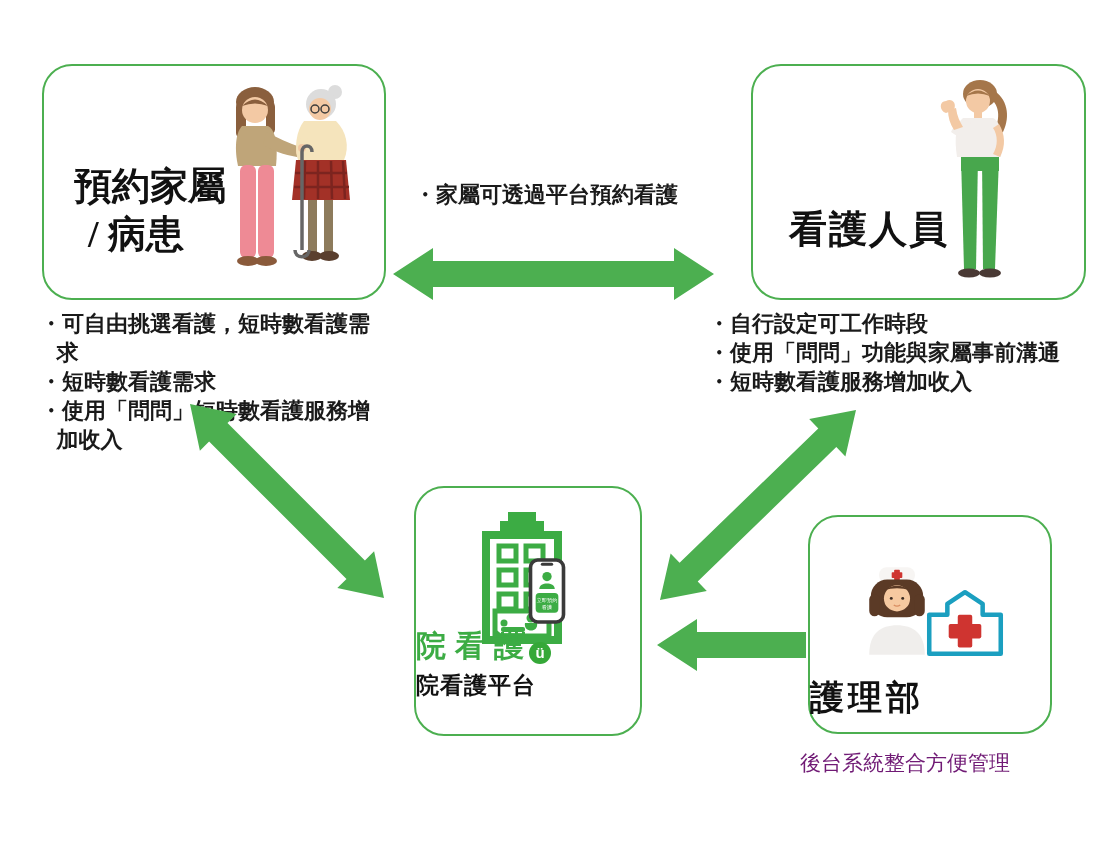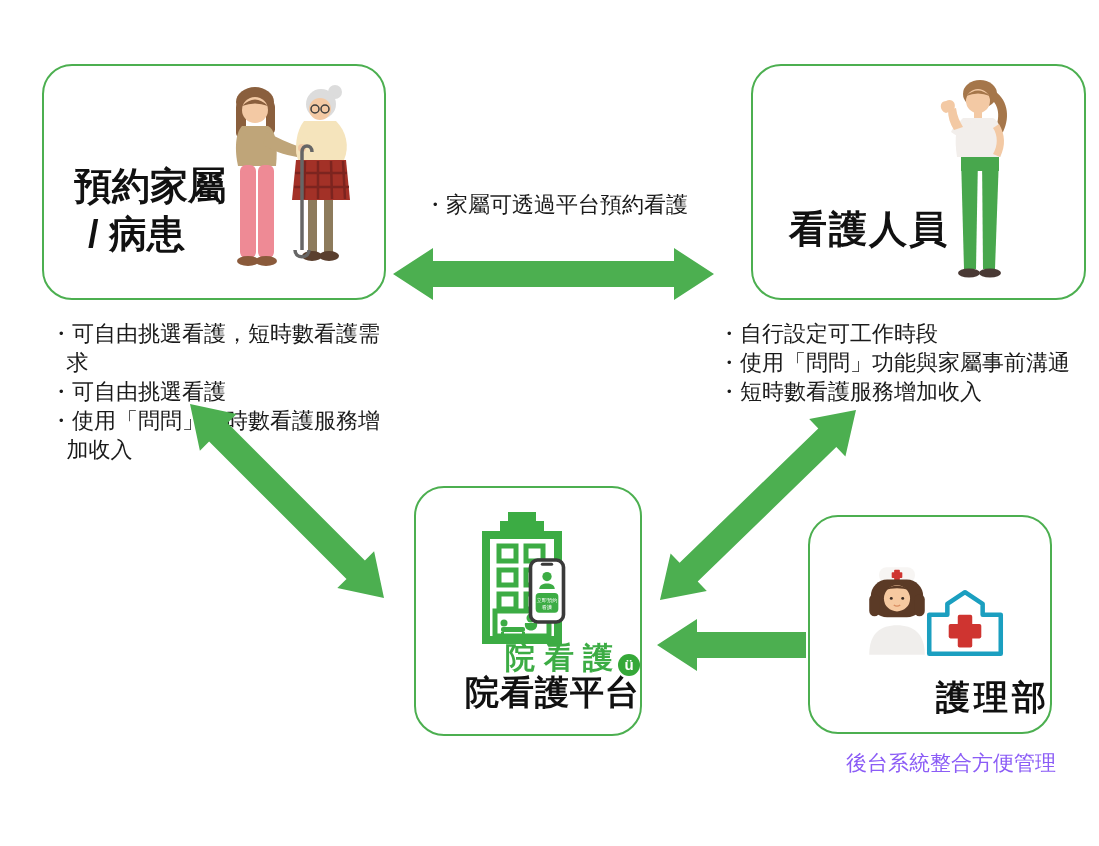--- a/index.html
+++ b/index.html
@@ -8,55 +8,55 @@
     font-family:"Liberation Sans", sans-serif; color:#1a1a1a; overflow:hidden;
   }
   .box { position:absolute; background:#ffffff; border:2.5px solid #4caf50; border-radius:30px; }
   #family-box   { left:42px;  top:64px;  width:340px; height:232px; }
   #caregiver-box{ left:727px; top:64px;  width:331px; height:232px;margin-left:24px; }
   #platform-box { left:414px; top:486px; width:224px; height:246px; }
   #nursing-box  { left:808px; top:515px; width:240px; height:215px; }
 
   .arrow-layer { position:absolute; left:0; top:0; width:1099px; height:846px; pointer-events:none; z-index:6; }
 
-  .box-title { position:absolute; font-weight:700; color:#111; }
+  .box-title { position:absolute; font-weight:700; color:#111;font-family:Liberation Serif, serif; }
   #family-title { left:30px; top:96px; font-size:38px; line-height:48px; }
   #family-title .line2 { padding-left:14px; }
   #caregiver-title { left:36px; top:138px; font-size:38px; letter-spacing:2px; }
-  #nursing-title { left:0; right:0; top:158px; text-align:right; font-size:34px; letter-spacing:4px; }
-  #platform-title { left:0; right:0; top:182px; text-align:right; font-size:34px; letter-spacing:1px; }
+  #nursing-title { left:0; right:0; top:158px; text-align:left; font-size:34px; letter-spacing:4px; }
+  #platform-title { left:0; right:0; top:182px; text-align:left; font-size:23px; letter-spacing:1px; }
 
   .illu { position:absolute; }
   #family-illu    { right:4px;  top:14px; }
   #caregiver-illu { right:26px; top:10px; }
   #building-illu  { left:52px;  top:24px; }
   #phone-illu     { left:112px; top:70px; }
   #nurse-illu     { left:38px;  top:42px; }
   #hospital-illu  { left:112px; top:68px; }
 
   #platform-logo-row {
     position:absolute; left:0; right:0; top:138px;
-    display:flex; justify-content:flex-end; align-items:flex-end;margin-top:12px;
+    display:flex; justify-content:flex-start; align-items:flex-end;
   }
   #platform-logo-text { font-size:30px; font-weight:700; color:#3cac44; letter-spacing:9px; }
   #platform-logo-badge {
     display:inline-block; width:22px; height:22px; margin:0 0 3px -4px;
     background:#35a838; color:#fff; border-radius:50%;
     font-size:15px; font-weight:700; line-height:22px; text-align:center;
   }
 
-  .notes { position:absolute; list-style:none; margin:14px; padding:0;
-           font-size:22px; line-height:29px; font-weight:400; color:#1a1a1a; }
+  .notes { position:absolute; list-style:none; margin:4px; padding:0;
+           font-size:22px; line-height:29px; font-weight:700; color:#1a1a1a; }
   .notes li { padding-left:0.75em; text-indent:-0.75em; }
   #exchange-notes  { left:410px; top:176px; width:330px; }
   #family-notes    { left:36px;  top:305px; width:346px; }
   #caregiver-notes { left:704px; top:305px; width:400px; }
 
   #nursing-caption { position:absolute; left:800px; top:749px; width:256px;
-                     text-align:right; font-size:21px; font-weight:500; color:#8b5cf6; }
+                     text-align:left; font-size:21px; font-weight:500; color:#701a75; }
 </style>
 </head>
 <body>
 
 <div class="canvas">
 
   <div class="box" id="family-box">
     <div class="box-title" id="family-title">
       <div class="line1">預約家屬</div>
       <div class="line2">/ 病患</div>
@@ -193,21 +193,21 @@
     </svg>
     <div class="box-title" id="nursing-title">護理部</div>
   </div>
 
   <ul class="notes" id="exchange-notes">
     <li>・家屬可透過平台預約看護</li>
   </ul>
 
   <ul class="notes" id="family-notes">
     <li>・可自由挑選看護，短時數看護需求</li>
-    <li>・可自由挑選看護</li>
+    <li>・短時數看護需求</li>
     <li>・使用「問問」短時數看護服務增加收入</li>
   </ul>
 
   <ul class="notes" id="caregiver-notes">
     <li>・自行設定可工作時段</li>
     <li>・使用「問問」功能與家屬事前溝通</li>
     <li>・短時數看護服務增加收入</li>
   </ul>
 
   <div id="nursing-caption">後台系統整合方便管理</div>

